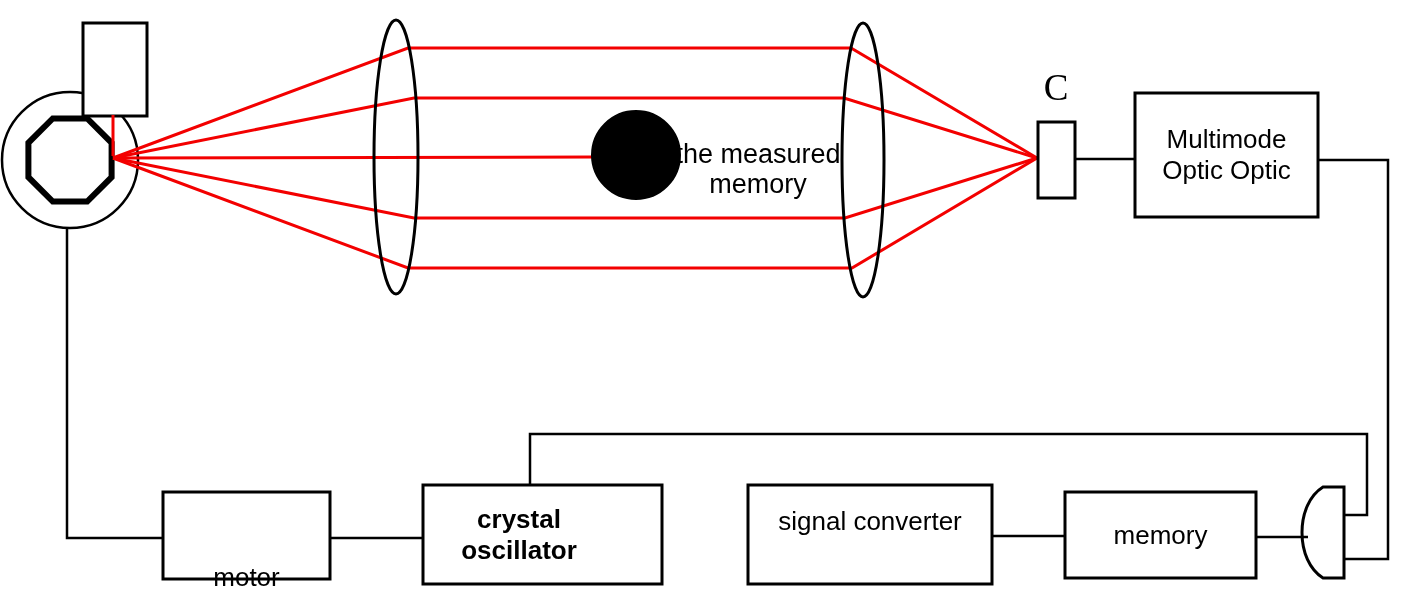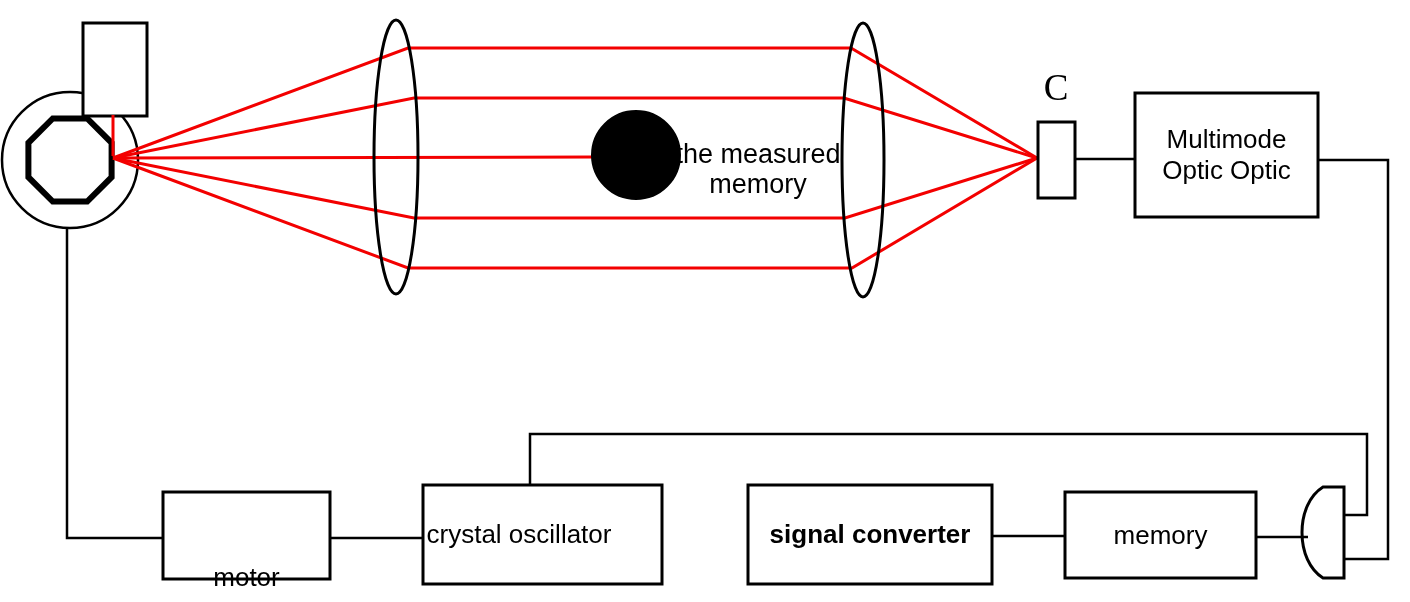--- a/index.html
+++ b/index.html
@@ -99,19 +99,19 @@
     <span>memory</span>
   </div>
 
   <div class="label box-label multiline" style="left:1135px; top:93px; width:183px; height:124px;">
     <span>Multimode</span>
     <span>Optic Optic</span>
   </div>
 
   <div class="label box-label" style="left:163px; top:492px; width:167px; height:87px;margin-top:42px;">motor</div>
 
-  <div class="label box-label" style="left:423px; top:485px; width:192px; height:99px;">crystal oscillator</div>
+  <div class="label box-label" style="left:423px; top:485px; width:192px; height:99px;font-weight:bold;">crystal oscillator</div>
 
-  <div class="label box-label" style="left:748px; top:498px; width:244px; height:73px;font-weight:bold;">signal converter</div>
+  <div class="label box-label" style="left:748px; top:485px; width:244px; height:73px;">signal converter</div>
 
   <div class="label box-label" style="left:1065px; top:492px; width:191px; height:86px;">memory</div>
 
 </div>
 
 </body></html>

